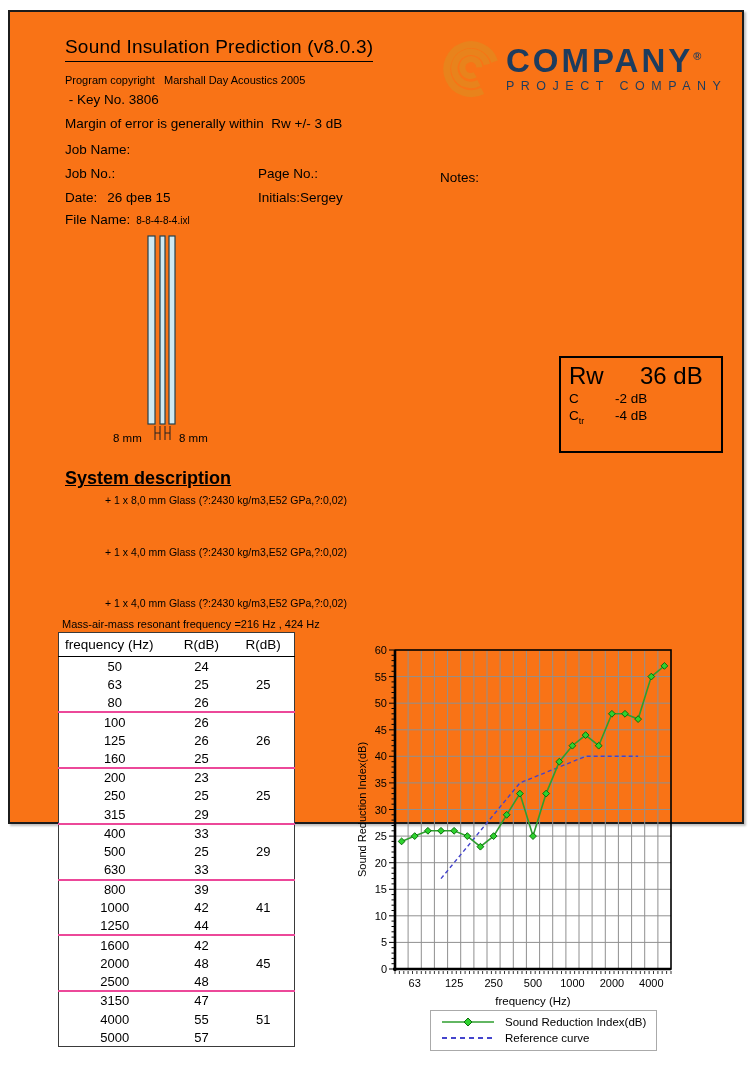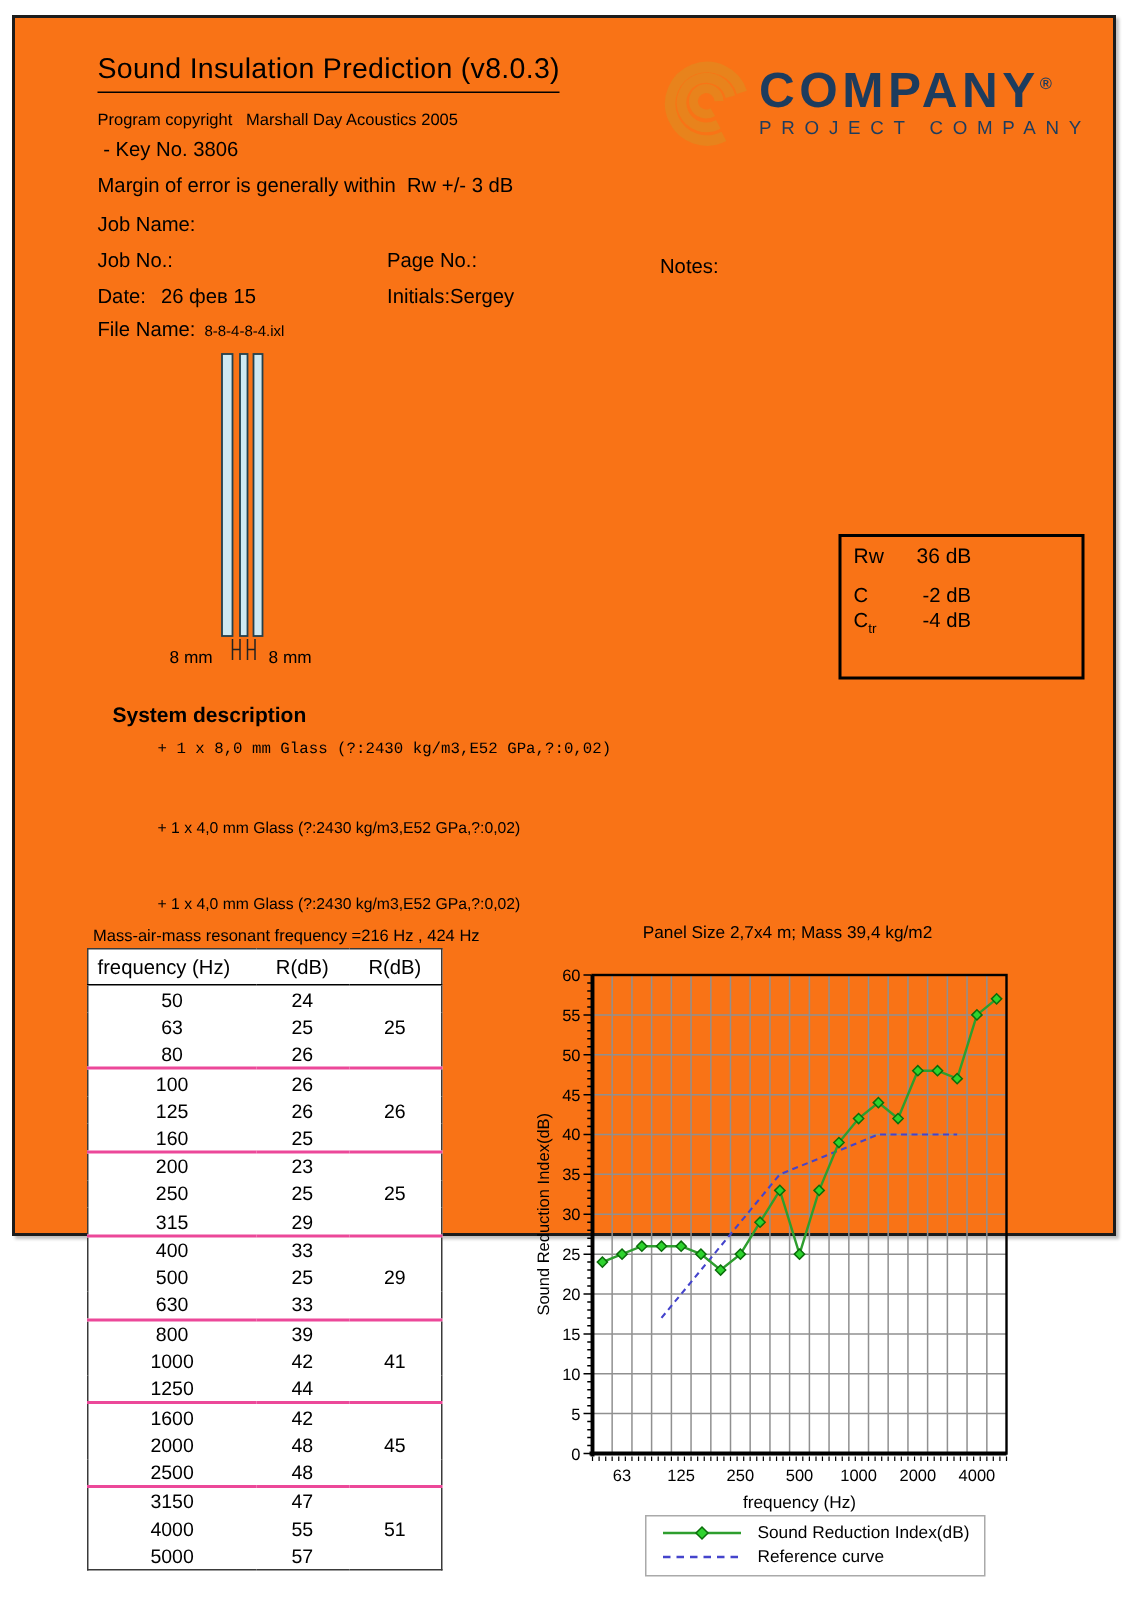--- a/index.html
+++ b/index.html
@@ -16,26 +16,26 @@
   
   .logo { left:432px; top:28px; width:300px; height:64px; display:flex; align-items:flex-start; }
   .logo-text { margin-left:6px; }
   .brand { font-size:33px; font-weight:bold; letter-spacing:3px; line-height:33px; }
   .brand sup { font-size:11px; font-weight:bold; }
   .brand-sub { font-size:12.5px; letter-spacing:6.5px; margin-top:2px; }
   
   .rwbox { left:549px; top:344px; width:164px; height:97px; border:2px solid #000; padding:4px 8px 2px 8px; }
   .rwrow { display:flex; align-items:baseline; font-size:13.5px; margin-bottom:2px; }
   .rwrow .rlab { width:46px; }
-  .rwrow.big { font-size:14px; margin-bottom:11px; }
+  .rwrow.big { font-size:24px; margin-bottom:1px;gap:29px; }
   .rwrow.big .rlab { width:42px; }
   sub.small { font-size:9px; }
   .dnotes { margin-left:6px; font-size:7.5px; line-height:8px; border:1px solid #888; padding:1px 2px; }
   
-  .syshead { left:65px; top:456px; font-size:14px; font-weight:bold; }
+  .syshead { left:55px; top:456px; font-size:18px; font-weight:bold; text-decoration:underline; }
   .layer { left:95px; font-size:10.5px; }
   .mam { left:52px; top:606px; font-size:11px; }
   
   table.freq { left:48px; top:620px; border-collapse:collapse; border:1.5px solid #3a3a3a; background:#fff; }
   table.freq th { font-size:13.5px; font-weight:normal; border-bottom:1.5px solid #000; padding:4px 2px 4px 2px; }
   table.freq th:first-child { text-align:left; padding-left:6px; width:112px; }
   table.freq th { width:62px; text-align:center; }
   table.freq td { font-size:13px; text-align:center; height:18.6px; padding:0 2px; }
   table.freq tr.group-end td { border-bottom:2px solid #ec4899; }
   
@@ -104,21 +104,21 @@
         <span class="rlab">C</span>
         <span>-2 dB</span>
       </div>
       <div class="rwrow">
         <span class="rlab"><span>C</span><sub class="small">tr</sub></span>
         <span>-4 dB</span>
       </div>
     </div>
 
     <div class="abs syshead">System description</div>
-    <div class="abs layer" style="top:482px;font-family:Liberation Mono, monospace;">+ 1 x 8,0 mm Glass (?:2430 kg/m3,E52 GPa,?:0,02)</div>
+    <div class="abs layer" style="top:482px;">+ 1 x 8,0 mm Glass (?:2430 kg/m3,E52 GPa,?:0,02)</div>
     <div class="abs layer" style="top:534px;">+ 1 x 4,0 mm Glass (?:2430 kg/m3,E52 GPa,?:0,02)</div>
     <div class="abs layer" style="top:585px;">+ 1 x 4,0 mm Glass (?:2430 kg/m3,E52 GPa,?:0,02)</div>
     <div class="abs mam">Mass-air-mass resonant frequency =216 Hz , 424 Hz</div>
 
     <table class="abs freq">
       <thead>
           <tr>
             <th>frequency (Hz)</th>
             <th>R(dB)</th>
             <th>R(dB)</th>
@@ -226,21 +226,20 @@
             <td>51</td>
           </tr>
           <tr>
             <td>5000</td>
             <td>57</td>
             <td></td>
           </tr>
         </tbody>
     </table>
 
-    <div class="abs chart-title">Panel Size 2,7x4 m; Mass 39,4 kg/m2</div>
     <div class="abs chart-wrap" id="chart"><svg width="330" height="385" viewBox="0 0 330 385">
           <line x1="53.1" y1="23" x2="53.1" y2="342" stroke="#909090" stroke-width="1"></line>
           <line x1="66.3" y1="23" x2="66.3" y2="342" stroke="#909090" stroke-width="1"></line>
           <line x1="79.4" y1="23" x2="79.4" y2="342" stroke="#909090" stroke-width="1"></line>
           <line x1="92.6" y1="23" x2="92.6" y2="342" stroke="#909090" stroke-width="1"></line>
           <line x1="105.7" y1="23" x2="105.7" y2="342" stroke="#909090" stroke-width="1"></line>
           <line x1="118.9" y1="23" x2="118.9" y2="342" stroke="#909090" stroke-width="1"></line>
           <line x1="132.0" y1="23" x2="132.0" y2="342" stroke="#909090" stroke-width="1"></line>
           <line x1="145.1" y1="23" x2="145.1" y2="342" stroke="#909090" stroke-width="1"></line>
           <line x1="158.3" y1="23" x2="158.3" y2="342" stroke="#909090" stroke-width="1"></line>

